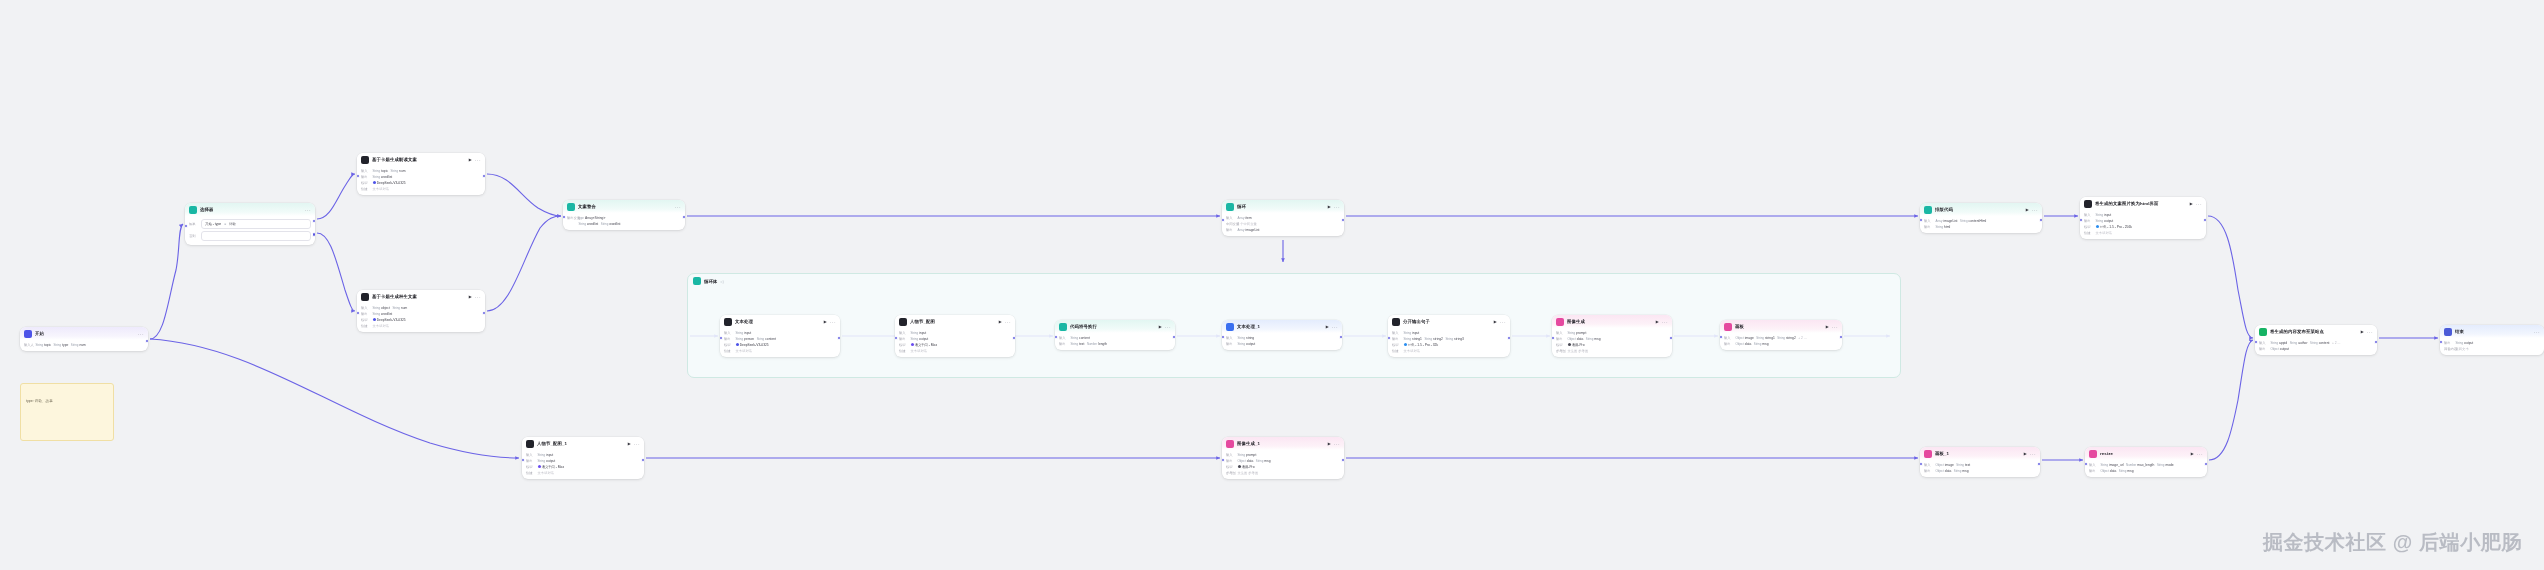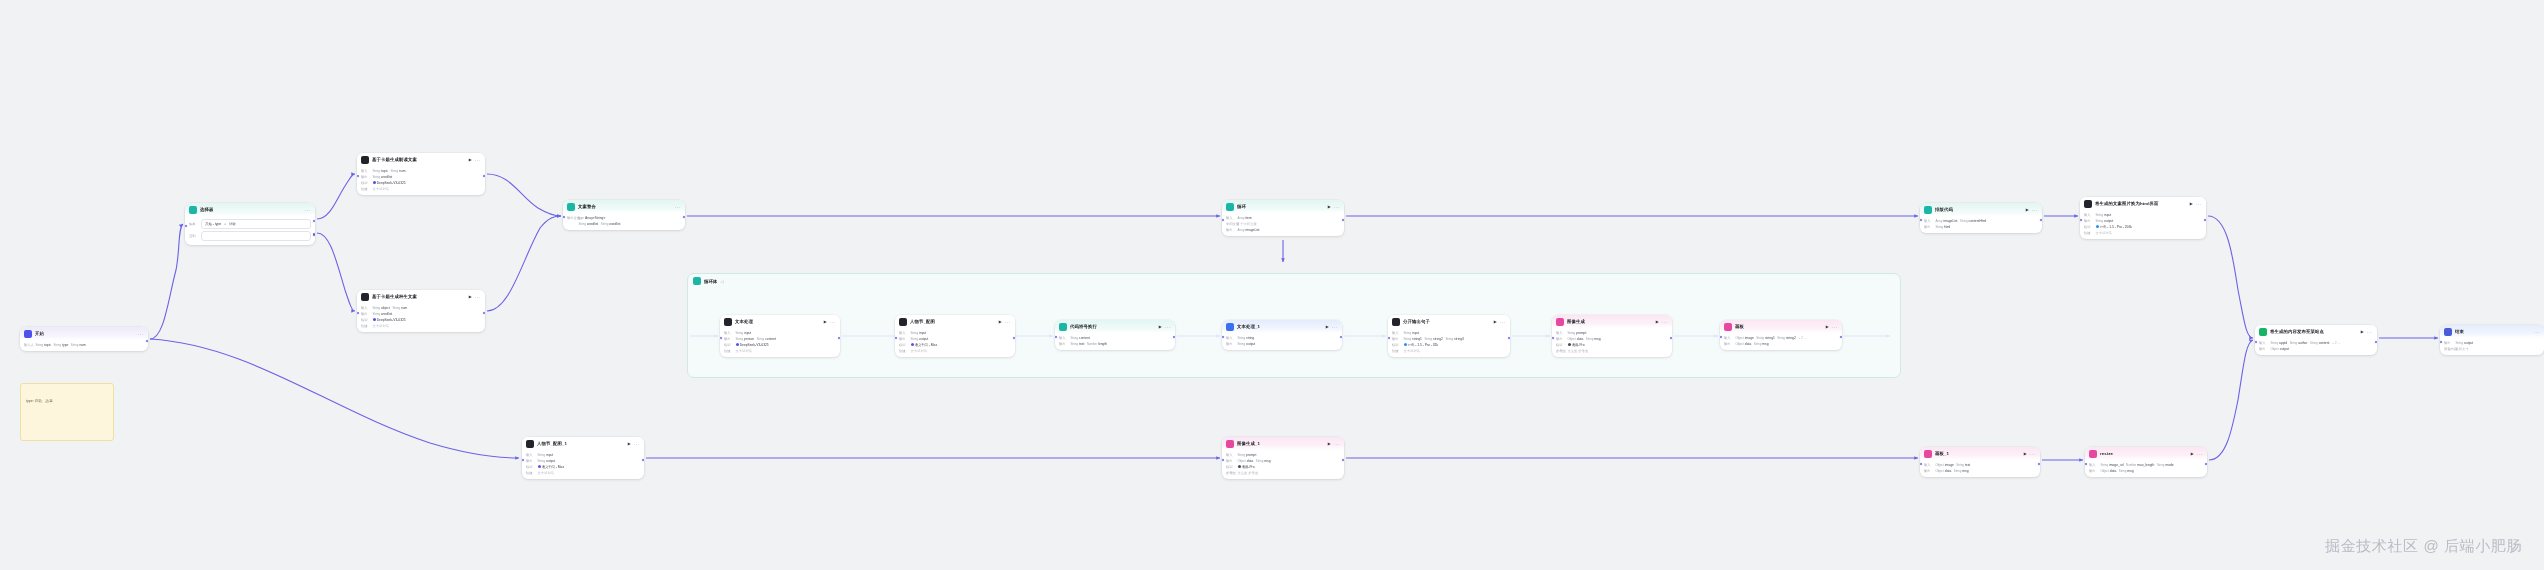--- a/index.html
+++ b/index.html
@@ -67,22 +67,22 @@
 
   
   .selrow{display:flex;align-items:center;gap:3px;padding:1px 0;}
   .selbox{display:flex;align-items:center;gap:3px;border:.6px solid #e3e3ea;border-radius:3px;
           background:#fff;height:8px;padding:0 3px;}
   .selbox .txt{font-size:3.4px;color:#3c3c46;white-space:nowrap;}
   .selbox .cv{font-size:3.4px;color:#9aa0ad;}
   .wide{flex:1 1 auto;}
 
   
-  .watermark{position:absolute;right:22px;bottom:14px;font-size:15px;color:#b9bcc4;
-             letter-spacing:.6px;white-space:nowrap;font-weight:400;}
+  .watermark{position:absolute;right:22px;bottom:14px;font-size:20px;color:#b9bcc4;
+             letter-spacing:.6px;white-space:nowrap;font-weight:700;}
 
   .arrowhead{fill:#6b63e6;}
 </style>
 </head>
 <body>
 
 <div id="canvas">
 
   <svg class="edges" viewBox="0 0 2544 570">
     <defs>

